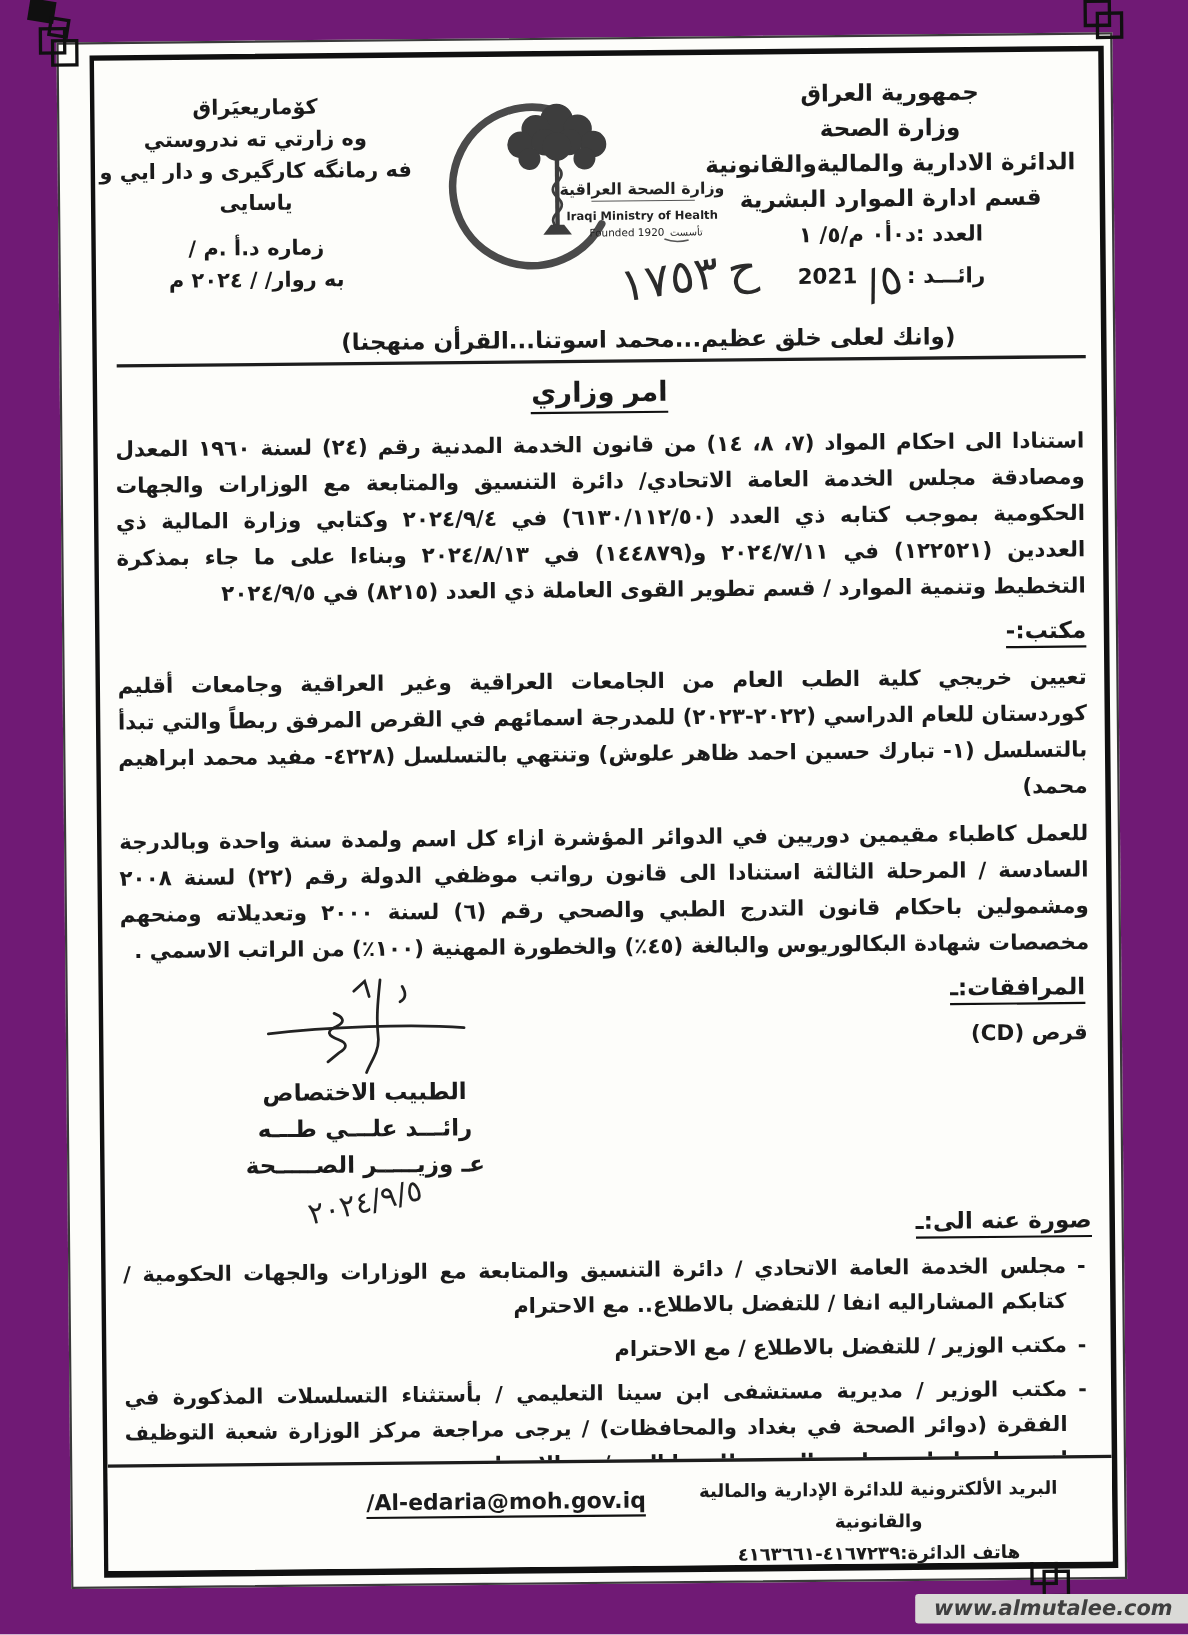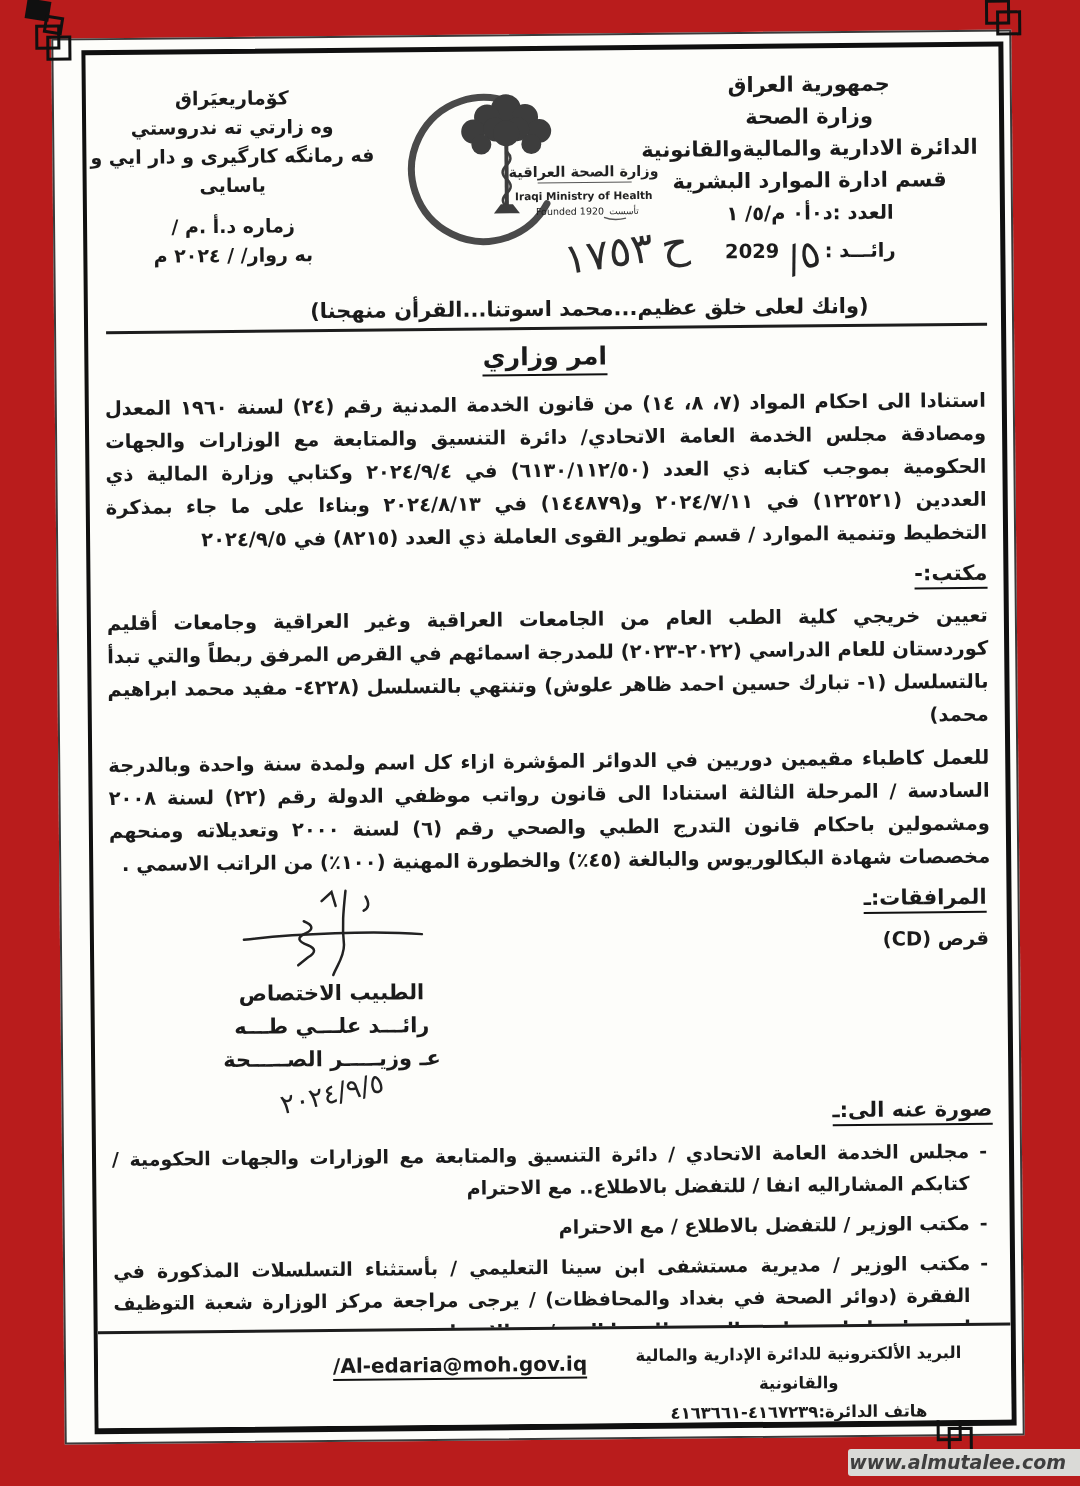--- a/index.html
+++ b/index.html
@@ -1,21 +1,21 @@
 <!DOCTYPE html>
 <html><head>
 <meta charset="utf-8">
 <style>
   html,body{margin:0;padding:0;}
   body{
     width:1080px;height:1486px;position:relative;overflow:hidden;
     background:#f4f4f1;
     font-family:"DejaVu Sans",sans-serif;color:#1b1b1b;
   }
-  .page{position:absolute;inset:0;background:#b91c1c;}
+  .page{position:absolute;inset:0;background:#701a75;}
   
   .blob1{position:absolute;left:26px;top:0px;width:24px;height:20px;background:#101010;transform:rotate(9deg);}
   .blob2{position:absolute;left:44px;top:16px;width:13px;height:12px;border:3px solid #101010;transform:rotate(9deg);background:transparent;}
   
   .frame-outer{
     position:absolute;left:58px;top:34px;width:956px;height:1402px;
     border:2px solid #3a3a3a;transform:rotate(-0.55deg);transform-origin:50% 50%;
     background:#fdfdfa;
   }
   .frame-inner{position:absolute;inset:10px 6px 8px 28px;border:5px solid #101010;border-left-width:4px;border-bottom-width:6px;}
@@ -51,21 +51,21 @@
   .sig-scribble{display:block;margin:0 auto;}
   .sig-line{font-weight:bold;font-size:21px;line-height:33px;}
   .sig-date{display:inline-block;margin-top:2px;font-weight:400;font-size:27px;direction:ltr;unicode-bidi:bidi-override;transform:rotate(-12deg);color:#222;}
   .cc-area{margin-top:0;}
   .cc-item{display:flex;direction:rtl;gap:10px;font-weight:bold;font-size:19px;line-height:32px;margin:0 10px 8px 4px;}
   .cc-dash{flex:0 0 auto;}
   .cc-text{text-align:justify;}
   .doc-footer{position:absolute;left:0;right:0;bottom:0;height:94px;border-top:3px solid #1d1d1d;background:#fdfdfa;}
   .footer-ar{position:absolute;right:10px;top:12px;width:405px;text-align:center;font-weight:bold;font-size:16.5px;line-height:29px;direction:rtl;}
   .footer-email{position:absolute;left:235px;top:22px;font-weight:bold;font-size:20px;direction:ltr;unicode-bidi:isolate;border-bottom:2px solid #111;padding-bottom:1px;}
-  .watermark{position:absolute;right:0;bottom:10px;background:#dadad7;color:#3f3f3f;font-weight:bold;font-style:italic;font-size:19px;padding:2px 14px 3px 1px;border-radius:3px 0 0 3px;}
+  .watermark{position:absolute;right:0;bottom:10px;background:#dadad7;color:#3f3f3f;font-weight:bold;font-style:italic;font-size:19px;padding:2px 14px 3px 17px;border-radius:3px 0 0 3px;}
   svg text{font-family:"DejaVu Sans",sans-serif;fill:#222;}
 </style>
 </head>
 <body>
 
 <div class="page">
 
   <div class="blob1"></div>
   <div class="blob2"></div>
 
@@ -134,21 +134,21 @@
 
           <div class="hdr-arabic">
             <span>جمهورية العراق</span><br>
             <span>وزارة الصحة</span><br>
             <span>الدائرة الادارية والماليةوالقانونية</span><br>
             <span>قسم ادارة الموارد البشرية</span><br>
             <span class="small">العدد :د٠أ٠ م/٥/ ١</span>
             <span class="date-row">
               <span class="small">رائـــد :</span>
               <span class="hand-date">٥/</span>
-              <span class="small">2029</span>
+              <span class="small">2021</span>
             </span>
           </div>
         </div>
 
         <div class="quote-line">(وانك لعلى خلق عظيم...محمد اسوتنا...القرأن منهجنا)</div>
         <div class="rule"></div>
 
         
         <div class="title-wrap">
           <span class="doc-title">امر وزاري</span>

